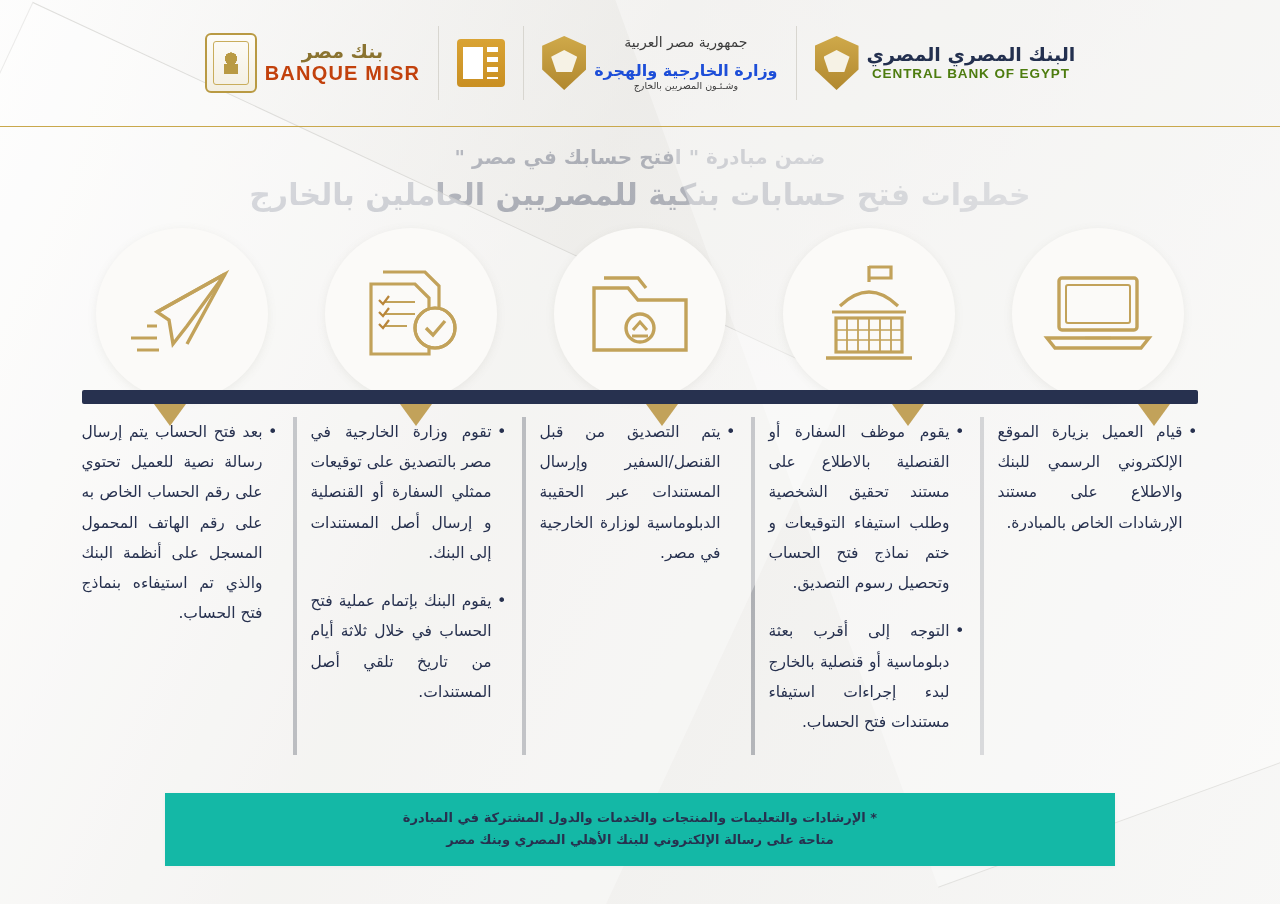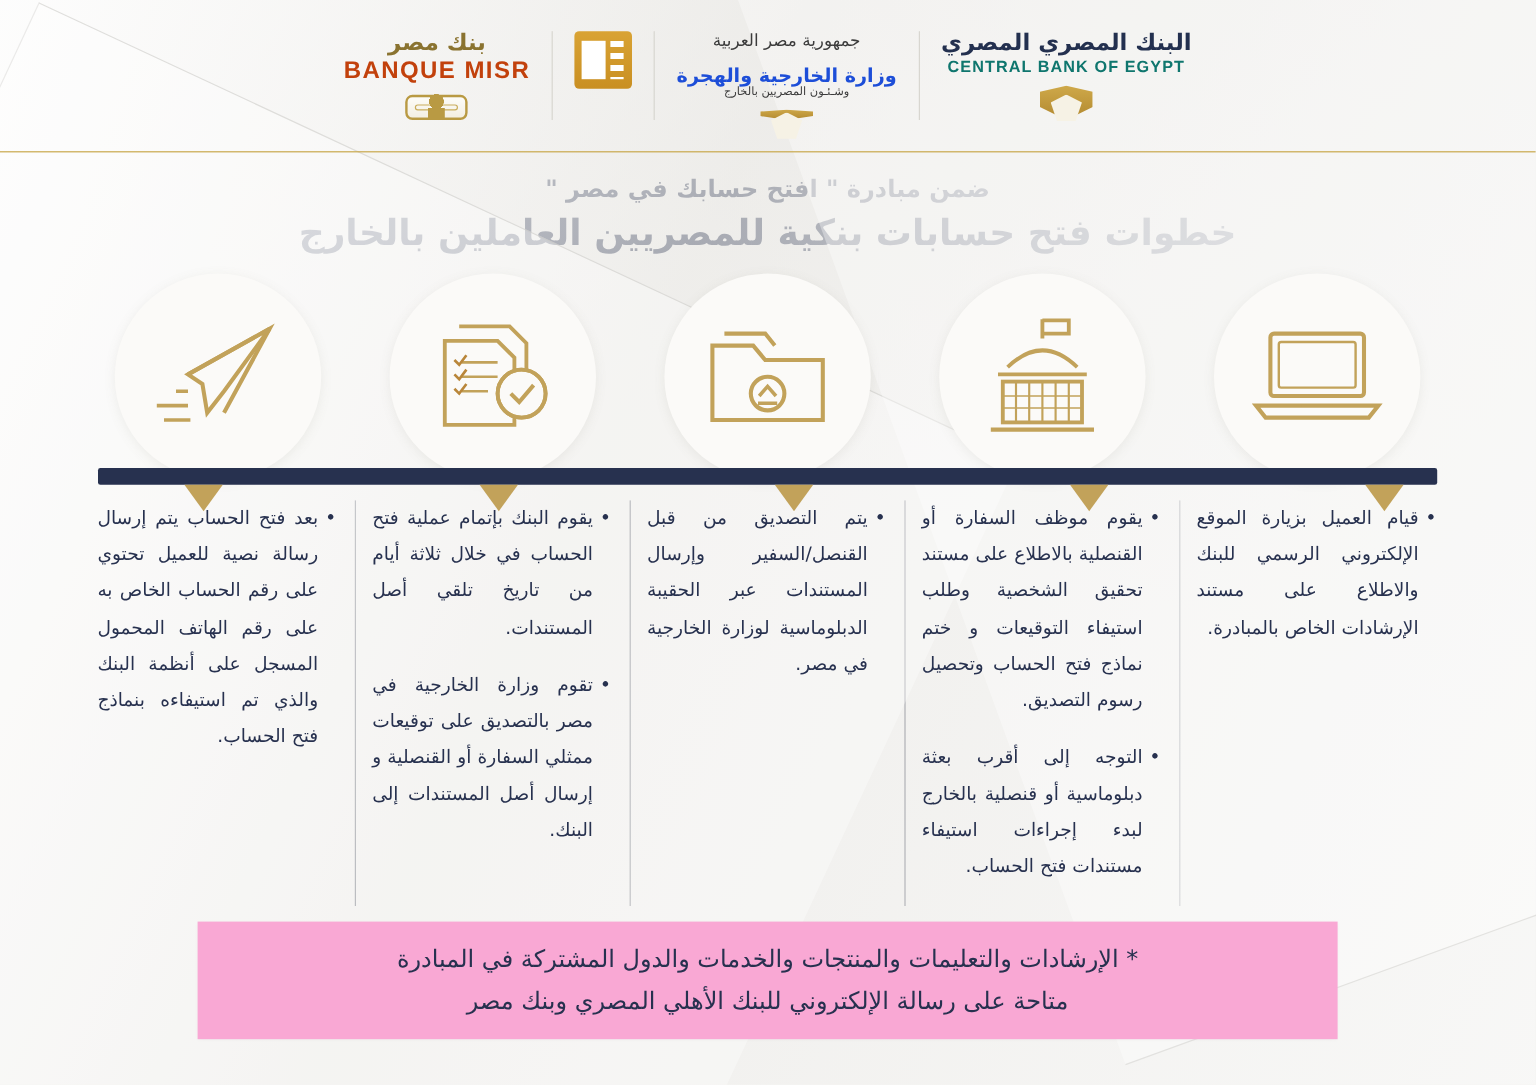--- a/index.html
+++ b/index.html
@@ -50,34 +50,33 @@
     gap: 0px;
     border-bottom: 1px solid #c9a84c;
   }
   .logo {
     display: flex;
     align-items: center;
     justify-content: flex-start;
     gap: 8px;
     padding: 0 18px;
     height: 74px;
-    flex-direction: column;
   }
   .logo + .logo { border-right: 1px solid #d8d6d0; }
   .logo-text { text-align: center; line-height: 1.15; }
 
   .misr-ar { font-size: 19px; font-weight: bold; color: #8a7330; font-family: "DejaVu Sans", sans-serif; }
   .misr-en { font-size: 20px; font-weight: bold; color: #c2410c; letter-spacing: 1.2px; }
   .nbe-ar { font-size: 20px; font-weight: bold; color: #1f6b4a; font-family: "DejaVu Sans", sans-serif; }
   .nbe-en { font-size: 10.5px; font-weight: bold; color: #1f6b4a; letter-spacing: 0.6px; }
   .mfa-l1 { font-size: 14px; color: #3b3b3b; font-family: "DejaVu Sans", sans-serif; }
   .mfa-l2 { font-size: 16px; font-weight: bold; color: #1d4ed8; font-family: "DejaVu Sans", sans-serif; margin-top: 12px; }
   .mfa-l3 { font-size: 9.5px; color: #3b3b3b; font-family: "DejaVu Sans", sans-serif; }
   .cbe-ar { font-size: 19px; font-weight: bold; color: #23304f; font-family: "DejaVu Sans", sans-serif; }
-  .cbe-en { font-size: 13.5px; font-weight: bold; color: #0f766e; letter-spacing: 0.9px; }
+  .cbe-en { font-size: 13.5px; font-weight: bold; color: #4d7c0f; letter-spacing: 0.9px; }
 
   .seal {
     width: 52px; height: 60px;
     border: 2px solid #b99a43;
     border-radius: 6px;
     position: relative;
     background: linear-gradient(#fdfcf8,#f3efe2);
   }
   .seal:before {
     content: "";
@@ -188,21 +187,21 @@
     justify-content: center;
     margin: 14px 40px 0 40px;
     gap: 0;
   }
   .col {
     width: 229px;
     padding: 0 14px;
     text-align: right;
     direction: rtl;
   }
-  .col + .col { border-right: 1px solid #0f172a; }
+  .col + .col { border-right: 4px solid #0f172a; }
   .col ul { margin: 0; padding: 0 16px 0 0; list-style: none; }
   .col li {
     position: relative;
     font-size: 15.5px;
     line-height: 1.95;
     color: #27314f;
     font-family: "DejaVu Sans", sans-serif;
     margin-bottom: 18px;
     text-align: justify;
     text-align-last: right;
@@ -214,27 +213,27 @@
     top: -1px;
     color: #27314f;
     font-size: 16px;
   }
 
   
   .footnote {
     position: absolute;
     left: 165px; right: 165px;
     bottom: 38px;
-    background: #f9a8d4;
+    background: #14b8a6;
     padding: 14px 20px;
     text-align: center;
     color: #27314f;
     font-family: "DejaVu Sans", sans-serif;
-    font-weight: normal;
-    font-size: 20px;
+    font-weight: bold;
+    font-size: 13px;
     line-height: 1.75;
     box-shadow: 0 1px 4px rgba(0,0,0,0.04);
   }
 </style>
 </head>
 <body>
 
 <div class="bg-texture"></div>
 
 <div class="header">
@@ -374,22 +373,22 @@
   </div>
 
   <div class="col">
     <ul>
       <li>يتم التصديق من قبل القنصل/السفير وإرسال المستندات عبر الحقيبة الدبلوماسية لوزارة الخارجية في مصر.</li>
     </ul>
   </div>
 
   <div class="col">
     <ul>
+      <li>تقوم وزارة الخارجية في مصر بالتصديق على توقيعات ممثلي السفارة أو القنصلية و إرسال أصل المستندات إلى البنك.</li>
       <li>يقوم البنك بإتمام عملية فتح الحساب في خلال ثلاثة أيام من تاريخ تلقي أصل المستندات.</li>
-      <li>تقوم وزارة الخارجية في مصر بالتصديق على توقيعات ممثلي السفارة أو القنصلية و إرسال أصل المستندات إلى البنك.</li>
     </ul>
   </div>
 
   <div class="col">
     <ul>
       <li>بعد فتح الحساب يتم إرسال رسالة نصية للعميل تحتوي على رقم الحساب الخاص به على رقم الهاتف المحمول المسجل على أنظمة البنك والذي تم استيفاءه بنماذج فتح الحساب.</li>
     </ul>
   </div>
 
 </div>

